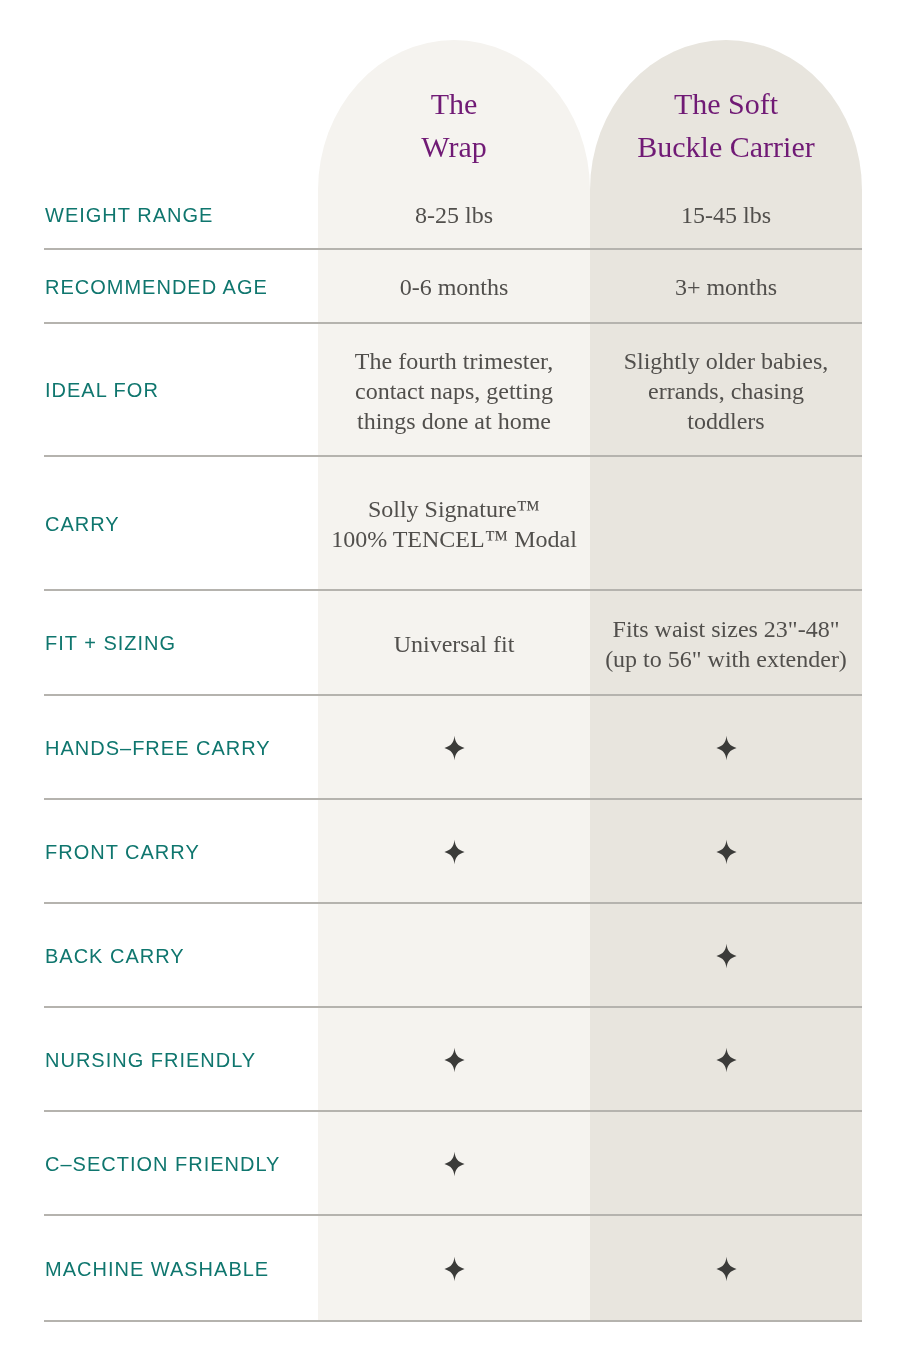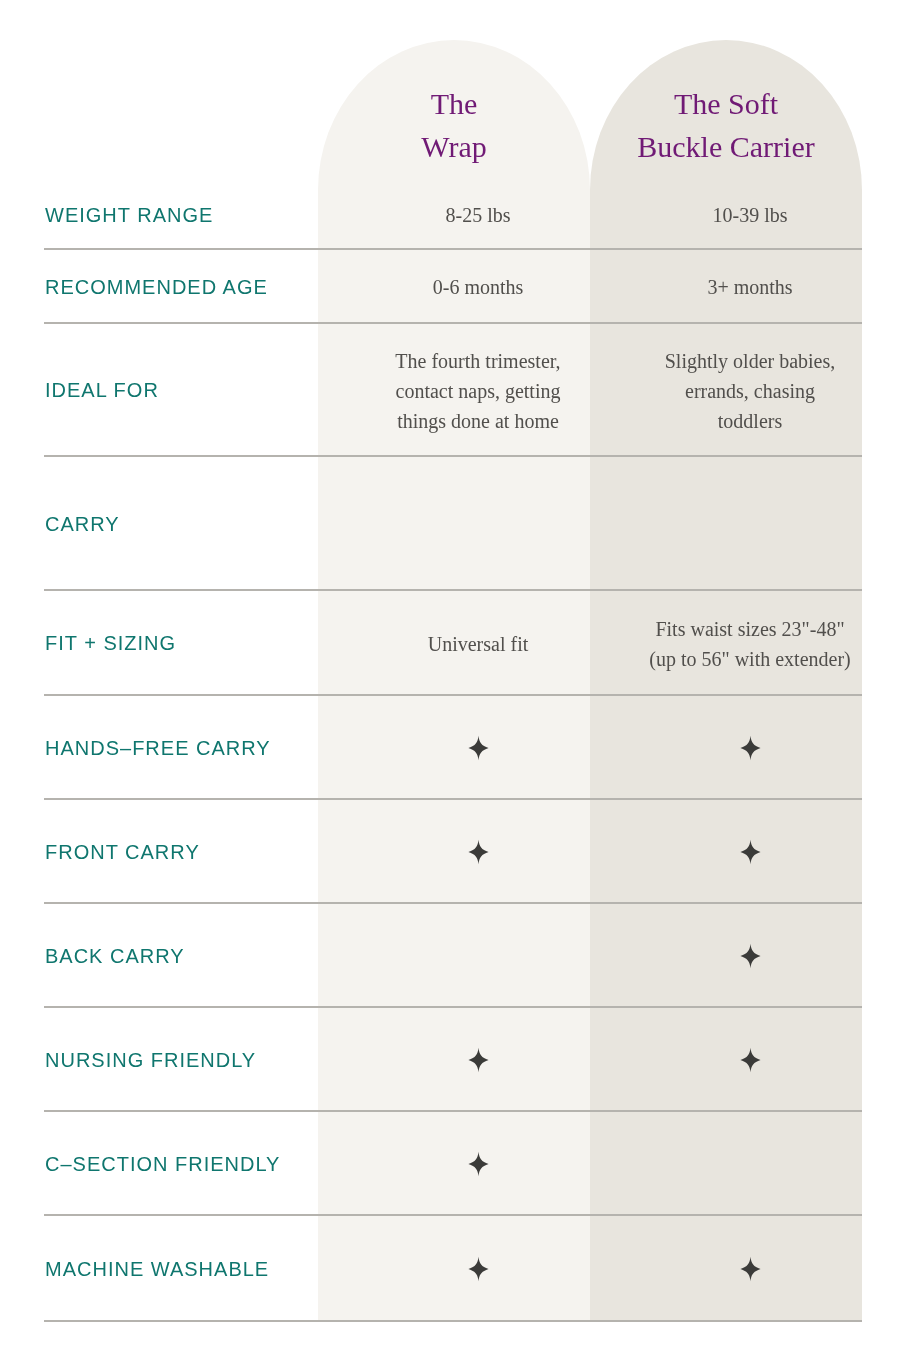--- a/index.html
+++ b/index.html
@@ -55,25 +55,24 @@
     position: absolute;
     top: 0;
     bottom: 0;
     width: 272px;
     display: flex;
     align-items: center;
     justify-content: center;
     text-align: center;
     white-space: pre-line;
     font-family: "Liberation Serif", serif;
-    font-size: 20px;
+    font-size: 24px;
     line-height: 30px;
     color: #514f4c;
     padding: 0;
-    margin-left: 24px;
   }
   .cell1 { left: 318px; }
   .cell2 { left: 590px; }
   .divider {
     position: absolute;
     left: 44px;
     bottom: 0;
     width: 818px;
     height: 2px;
     background: rgba(110, 108, 104, 0.42);
@@ -87,41 +86,43 @@
   <div class="colbg colbg1" style="background: rgb(245, 243, 239);"></div>
   <div class="colbg colbg2" style="background: rgb(232, 229, 222);"></div>
   <div class="coltitle t1">The
 Wrap</div>
   <div class="coltitle t2">The Soft
 Buckle Carrier</div>
   <div id="rows">
       <div class="row" style="top: 180px; height: 70px;">
     <div class="rowlabel">WEIGHT RANGE</div>
     <div class="cell cell1">8-25 lbs</div>
-    <div class="cell cell2">10-39 lbs</div>
+    <div class="cell cell2">15-45 lbs</div>
     <div class="divider" style="background: rgb(181, 179, 174);"></div>
   </div>
       <div class="row" style="top: 250px; height: 74px;">
     <div class="rowlabel">RECOMMENDED AGE</div>
     <div class="cell cell1">0-6 months</div>
     <div class="cell cell2">3+ months</div>
     <div class="divider" style="background: rgb(181, 179, 174);"></div>
   </div>
       <div class="row" style="top: 324px; height: 133px;">
     <div class="rowlabel">IDEAL FOR</div>
     <div class="cell cell2">Slightly older babies,
 errands, chasing
 toddlers</div>
     <div class="cell cell1">The fourth trimester,
 contact naps, getting
 things done at home</div>
     <div class="divider" style="background: rgb(181, 179, 174);"></div>
   </div>
       <div class="row" style="top: 457px; height: 134px;">
     <div class="rowlabel">CARRY</div>
+    <div class="cell cell1">Solly Signature™
+100% TENCEL™ Modal</div>
     <div class="divider" style="background: rgb(181, 179, 174);"></div>
   </div>
       <div class="row" style="top: 591px; height: 105px; border-radius: 27px;">
     <div class="rowlabel">FIT + SIZING</div>
     <div class="cell cell1">Universal fit</div>
     <div class="cell cell2">Fits waist sizes 23"-48"
 (up to 56" with extender)</div>
     <div class="divider" style="background: rgb(181, 179, 174);"></div>
   </div>
       <div class="row" style="top: 696px; height: 104px;">

